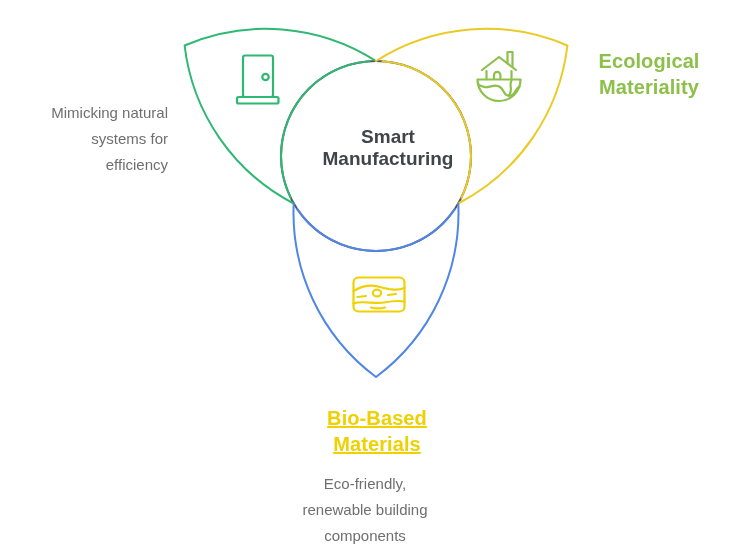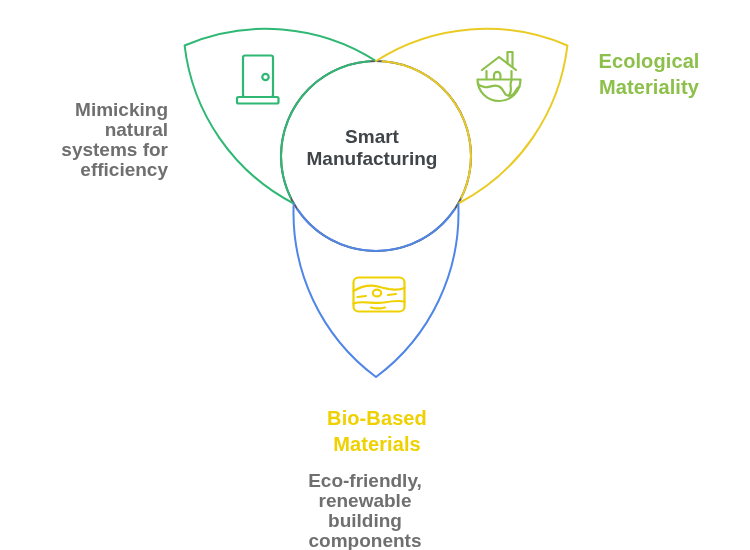--- a/index.html
+++ b/index.html
@@ -27,33 +27,33 @@
     position: absolute;
     box-sizing: border-box;
   }
   .petal-title {
     font-size: 20px;
     font-weight: 700;
     line-height: 26px;
     letter-spacing: 0.1px;
   }
   .petal-desc {
-    font-size: 19px;
-    font-weight: 700;
-    line-height: 20px;
+    font-size: 15px;
+    font-weight: 400;
+    line-height: 26px;
     color: #6f6f6f;
   }
   .nature-title { left: 18px;  top: 36px;  width: 150px; text-align: right;  color: #2eb873; }
   .nature-desc  { left: 36px;  top: 100px; width: 132px; text-align: right;  }
   .eco-title    { left: 589px; top: 48px;  width: 120px; text-align: center;   color: #8cc04b; }
   .eco-desc     { left: 589px; top: 108px; width: 152px; text-align: left;   }
-  .bio-title    { left: 317px; top: 405px; width: 120px; text-align: center; color: #efd102; }
+  .bio-title    { left: 317px; top: 405px; width: 120px; text-align: center; color: #efd102; text-decoration: underline; }
   .bio-desc     { left: 289px; top: 471px; width: 152px; text-align: center; }
   .center-label {
-    left: 292px; top: 126px; width: 160px;
+    left: 308px; top: 126px; width: 160px;
     text-align: center;
     font-size: 19px;
     font-weight: 700;
     line-height: 22px;
     color: #404549;
   }
 </style>
 </head>
 <body>
 

